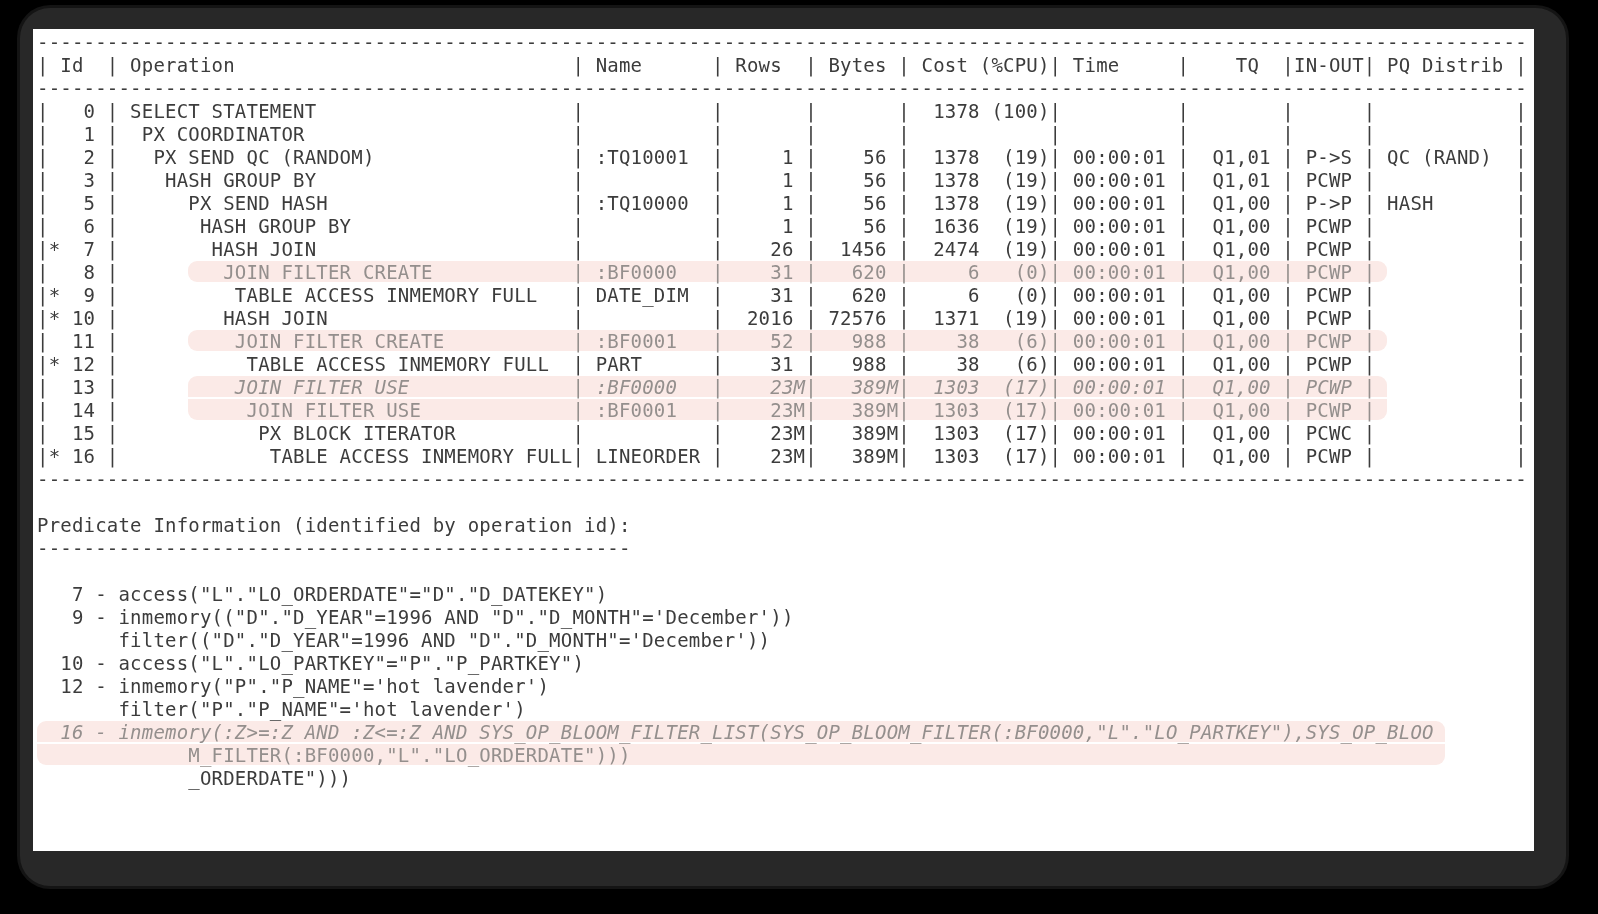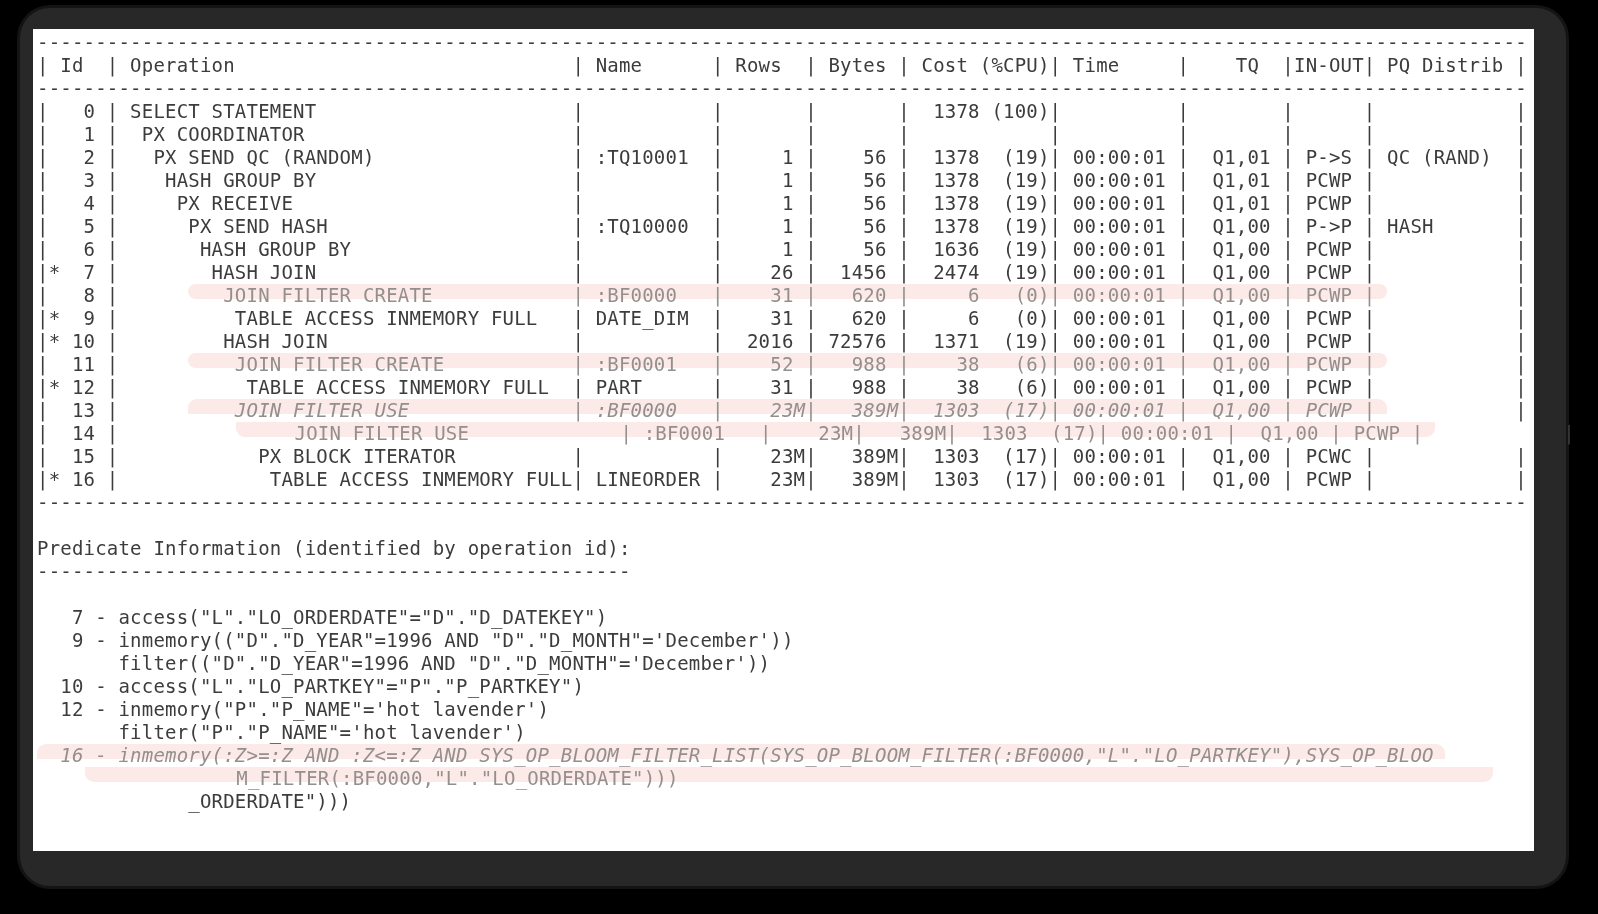--- a/index.html
+++ b/index.html
@@ -41,43 +41,42 @@
     line-height: 23px;
     letter-spacing: 0.2px;
     color: var(--text, #3c3c3c);
   }
   .line {
     white-space: pre;
     height: 23px;
   }
   .hl {
     display: inline-block;
-    height: 15px;
+    height: 21px;
     vertical-align: top;
     background: var(--hl-bg, #fbeae7);
     color: var(--hl-text, #948f8d);
   }
   .hl-solo   { border-radius: 9px; }
   .hl-top    { border-radius: 9px 9px 0 0; font-style: italic; }
-  .hl-bottom { border-radius: 0 0 9px 9px; margin-left: 48px; }
+  .hl-bottom { border-radius: 0 0 9px 9px; }
 </style>
 </head>
 <body style="background: rgb(0, 0, 0);">
 
 <div class="window-shadow" style="background: rgb(40, 40, 40);"></div>
 <div class="panel" style="background: rgb(255, 255, 255);">
   <div class="code">
       <div class="line">--------------------------------------------------------------------------------------------------------------------------------</div>
       <div class="line">| Id  | Operation                             | Name      | Rows  | Bytes | Cost (%CPU)| Time     |    TQ  |IN-OUT| PQ Distrib |</div>
       <div class="line">--------------------------------------------------------------------------------------------------------------------------------</div>
       <div class="line">|   0 | SELECT STATEMENT                      |           |       |       |  1378 (100)|          |        |      |            |</div>
       <div class="line">|   1 |  PX COORDINATOR                       |           |       |       |            |          |        |      |            |</div>
       <div class="line">|   2 |   PX SEND QC (RANDOM)                 | :TQ10001  |     1 |    56 |  1378  (19)| 00:00:01 |  Q1,01 | P-&gt;S | QC (RAND)  |</div>
       <div class="line">|   3 |    HASH GROUP BY                      |           |     1 |    56 |  1378  (19)| 00:00:01 |  Q1,01 | PCWP |            |</div>
-      <div class="line">|   4 |     PX RECEIVE                        |           |     1 |    56 |  1378  (19)| 00:00:01 |  Q1,01 | PCWP |            |</div>
       <div class="line">|   5 |      PX SEND HASH                     | :TQ10000  |     1 |    56 |  1378  (19)| 00:00:01 |  Q1,00 | P-&gt;P | HASH       |</div>
       <div class="line">|   6 |       HASH GROUP BY                   |           |     1 |    56 |  1636  (19)| 00:00:01 |  Q1,00 | PCWP |            |</div>
       <div class="line">|*  7 |        HASH JOIN                      |           |    26 |  1456 |  2474  (19)| 00:00:01 |  Q1,00 | PCWP |            |</div>
       <div class="line">|   8 |      <span class="hl hl-solo">   JOIN FILTER CREATE            | :BF0000   |    31 |   620 |     6   (0)| 00:00:01 |  Q1,00 | PCWP | </span>           |</div>
       <div class="line">|*  9 |          TABLE ACCESS INMEMORY FULL   | DATE_DIM  |    31 |   620 |     6   (0)| 00:00:01 |  Q1,00 | PCWP |            |</div>
       <div class="line">|* 10 |         HASH JOIN                     |           |  2016 | 72576 |  1371  (19)| 00:00:01 |  Q1,00 | PCWP |            |</div>
       <div class="line">|  11 |      <span class="hl hl-solo">    JOIN FILTER CREATE           | :BF0001   |    52 |   988 |    38   (6)| 00:00:01 |  Q1,00 | PCWP | </span>           |</div>
       <div class="line">|* 12 |           TABLE ACCESS INMEMORY FULL  | PART      |    31 |   988 |    38   (6)| 00:00:01 |  Q1,00 | PCWP |            |</div>
       <div class="line">|  13 |      <span class="hl hl-top">    JOIN FILTER USE              | :BF0000   |    23M|   389M|  1303  (17)| 00:00:01 |  Q1,00 | PCWP | </span>           |</div>
       <div class="line">|  14 |      <span class="hl hl-bottom">     JOIN FILTER USE             | :BF0001   |    23M|   389M|  1303  (17)| 00:00:01 |  Q1,00 | PCWP | </span>           |</div>

